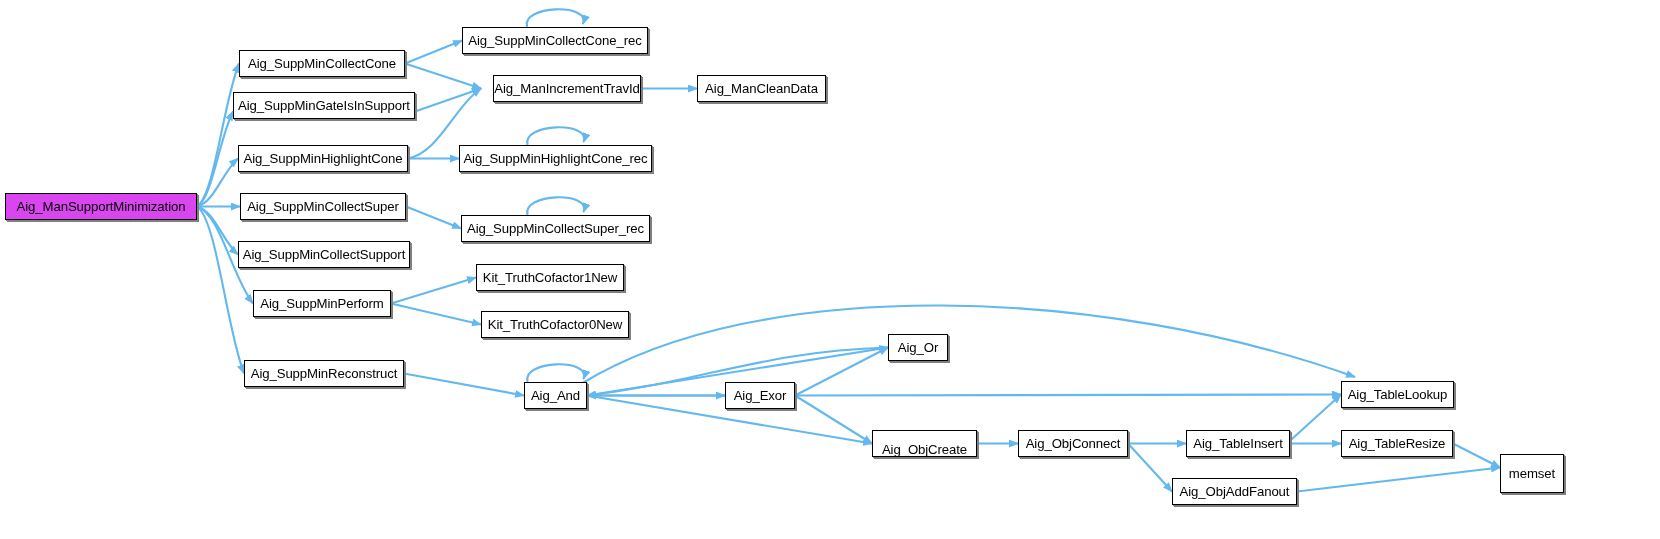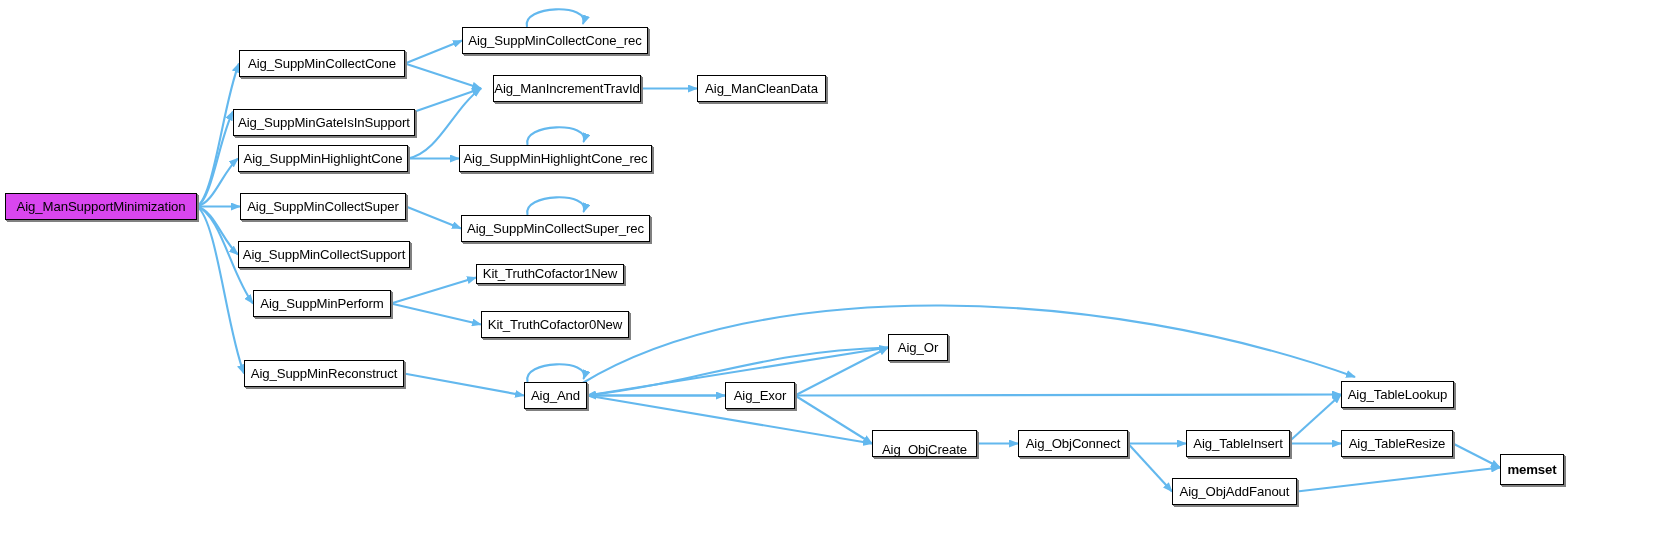--- a/index.html
+++ b/index.html
@@ -80,21 +80,21 @@
         <path d="M1297,491.5 L1500,467.5" marker-end="url(#ah)"></path>
       </g>
   </svg>
   <div id="nodes">
       <div class="node root" style="left: 5px; top: 193px; width: 192px; height: 27px;">
         <span class="node-label">Aig_ManSupportMinimization</span>
       </div>
       <div class="node" style="left: 239px; top: 50px; width: 166px; height: 27px;">
         <span class="node-label">Aig_SuppMinCollectCone</span>
       </div>
-      <div class="node" style="left: 233px; top: 109px; width: 182px; height: 27px;">
+      <div class="node" style="left: 233px; top: 92px; width: 182px; height: 27px;">
         <span class="node-label">Aig_SuppMinGateIsInSupport</span>
       </div>
       <div class="node" style="left: 238px; top: 145px; width: 170px; height: 27px;">
         <span class="node-label">Aig_SuppMinHighlightCone</span>
       </div>
       <div class="node" style="left: 240px; top: 193px; width: 166px; height: 27px;">
         <span class="node-label">Aig_SuppMinCollectSuper</span>
       </div>
       <div class="node" style="left: 238px; top: 241px; width: 172px; height: 27px;">
         <span class="node-label">Aig_SuppMinCollectSupport</span>
@@ -113,21 +113,21 @@
       </div>
       <div class="node" style="left: 697px; top: 75px; width: 129px; height: 27px;">
         <span class="node-label">Aig_ManCleanData</span>
       </div>
       <div class="node" style="left: 459px; top: 145px; width: 193px; height: 27px;">
         <span class="node-label">Aig_SuppMinHighlightCone_rec</span>
       </div>
       <div class="node" style="left: 461px; top: 215px; width: 189px; height: 27px;">
         <span class="node-label">Aig_SuppMinCollectSuper_rec</span>
       </div>
-      <div class="node" style="left: 476px; top: 264px; width: 148px; height: 20px;">
+      <div class="node" style="left: 476px; top: 264px; width: 148px; height: 27px;">
         <span class="node-label">Kit_TruthCofactor1New</span>
       </div>
       <div class="node" style="left: 481px; top: 311px; width: 148px; height: 27px;">
         <span class="node-label">Kit_TruthCofactor0New</span>
       </div>
       <div class="node" style="left: 524px; top: 382px; width: 63px; height: 27px;">
         <span class="node-label">Aig_And</span>
       </div>
       <div class="node" style="left: 725px; top: 382px; width: 70px; height: 27px;">
         <span class="node-label">Aig_Exor</span>
@@ -146,17 +146,17 @@
       </div>
       <div class="node" style="left: 1341px; top: 430px; width: 112px; height: 27px; text-align: right;">
         <span class="node-label">Aig_TableResize</span>
       </div>
       <div class="node" style="left: 1172px; top: 478px; width: 125px; height: 27px;">
         <span class="node-label">Aig_ObjAddFanout</span>
       </div>
       <div class="node" style="left: 1341px; top: 381px; width: 113px; height: 27px;">
         <span class="node-label">Aig_TableLookup</span>
       </div>
-      <div class="node" style="left: 1500px; top: 454px; width: 64px; height: 31px; font-weight: bold;">
+      <div class="node" style="left: 1500px; top: 454px; width: 64px; height: 39px;">
         <span class="node-label">memset</span>
       </div>
     </div>
 </div>
 
 </body></html>

